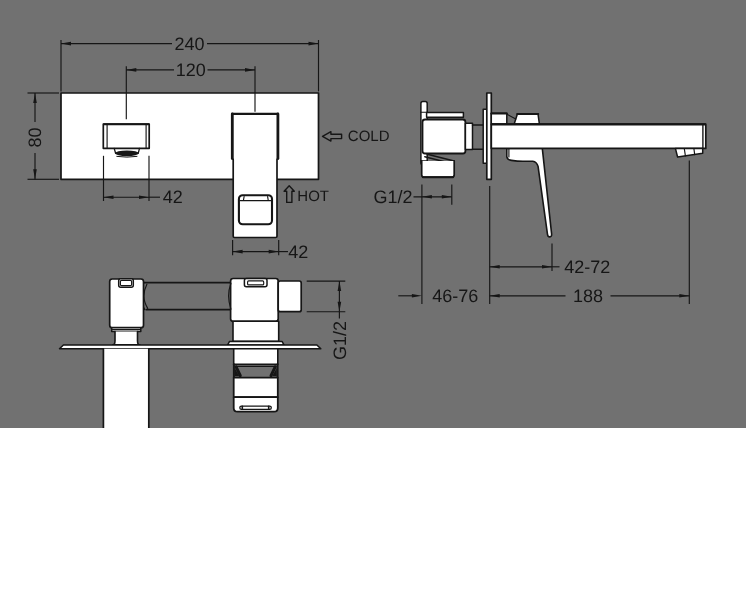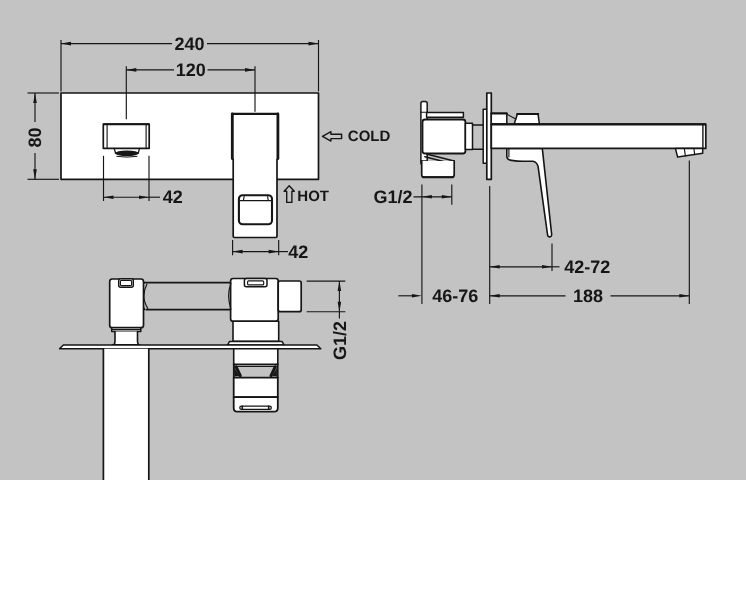--- a/index.html
+++ b/index.html
@@ -1,16 +1,16 @@
 <!DOCTYPE html>
 <html><head>
 <meta charset="utf-8">
 <style>
   html,body{margin:0;padding:0;background:#ffffff;}
-  .stage{position:relative;width:746px;height:480px;background:#fdba74;overflow:hidden;filter:grayscale(1);font-weight:bold;}
+  .stage{position:relative;width:746px;height:428px;background:#8b5cf6;overflow:hidden;filter:grayscale(1);}
   svg{display:block;}
   svg text{font-family:"Liberation Sans","DejaVu Sans",sans-serif;fill:#161616;text-rendering:geometricPrecision;}
   .dimtext{font-size:18px;}
   .flowtext{font-size:15px;}
   .part{fill:#ffffff;stroke:#161616;stroke-width:1.7;stroke-linejoin:round;stroke-linecap:round;}
   .edge{fill:none;stroke:#161616;stroke-width:1.7;stroke-linejoin:round;stroke-linecap:round;}
   .edge-bold{fill:none;stroke:#161616;stroke-width:2.4;stroke-linecap:round;}
   .edge-thin{fill:none;stroke:#161616;stroke-width:1.15;stroke-linecap:round;}
   .dim{fill:none;stroke:#161616;stroke-width:1.15;stroke-linecap:butt;}
   .arrow{fill:#161616;stroke:none;}

